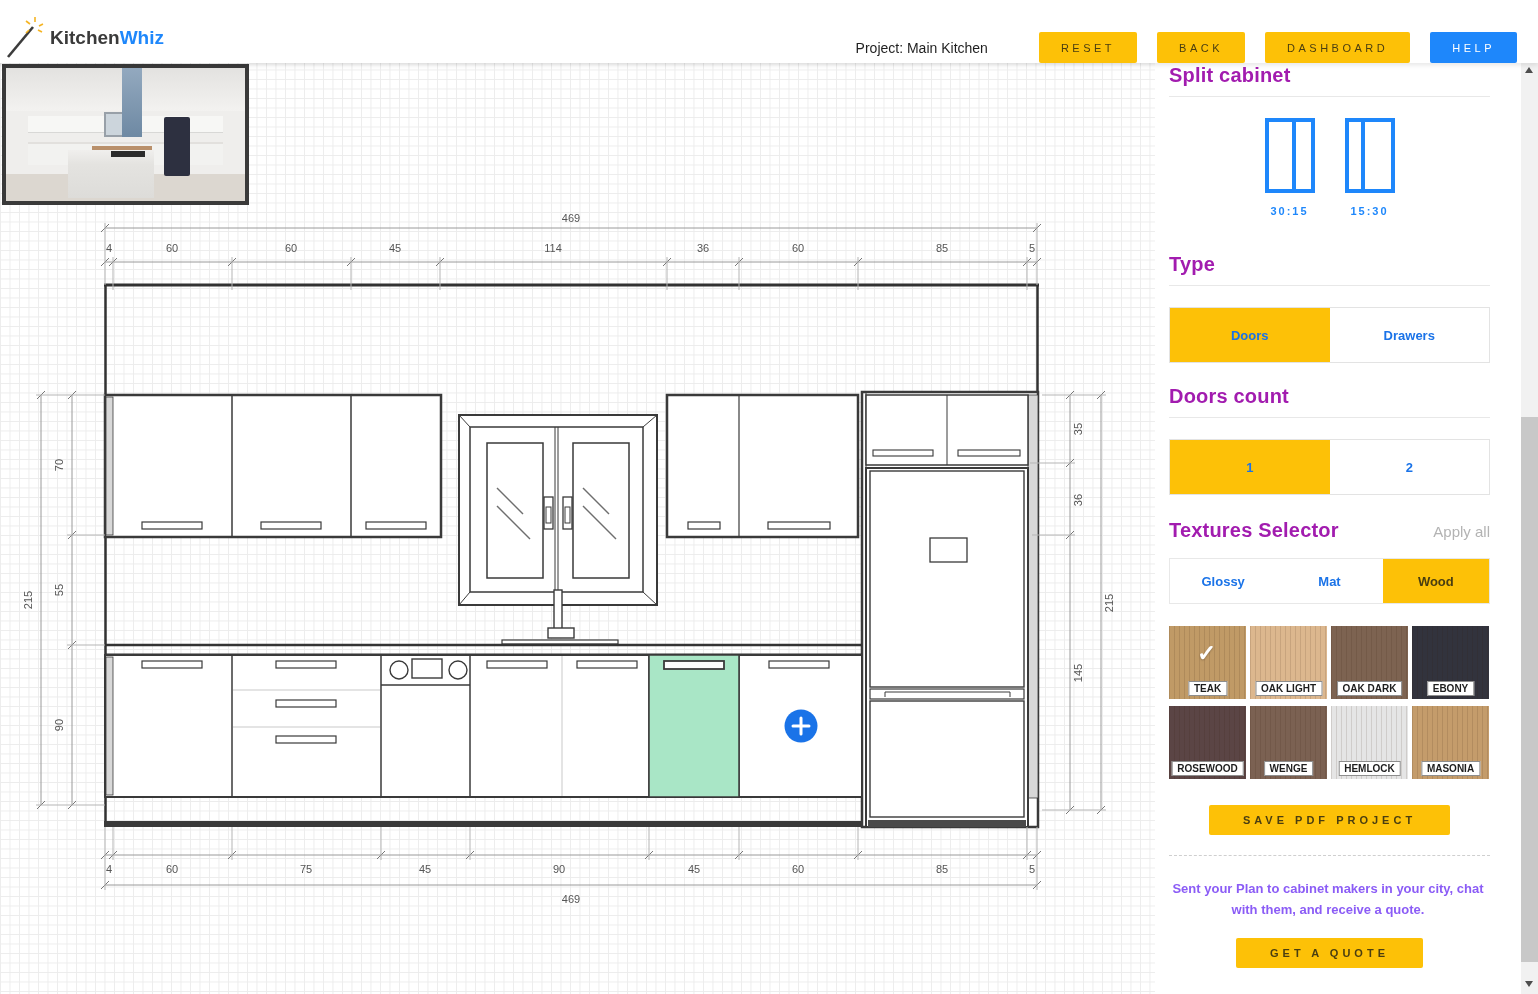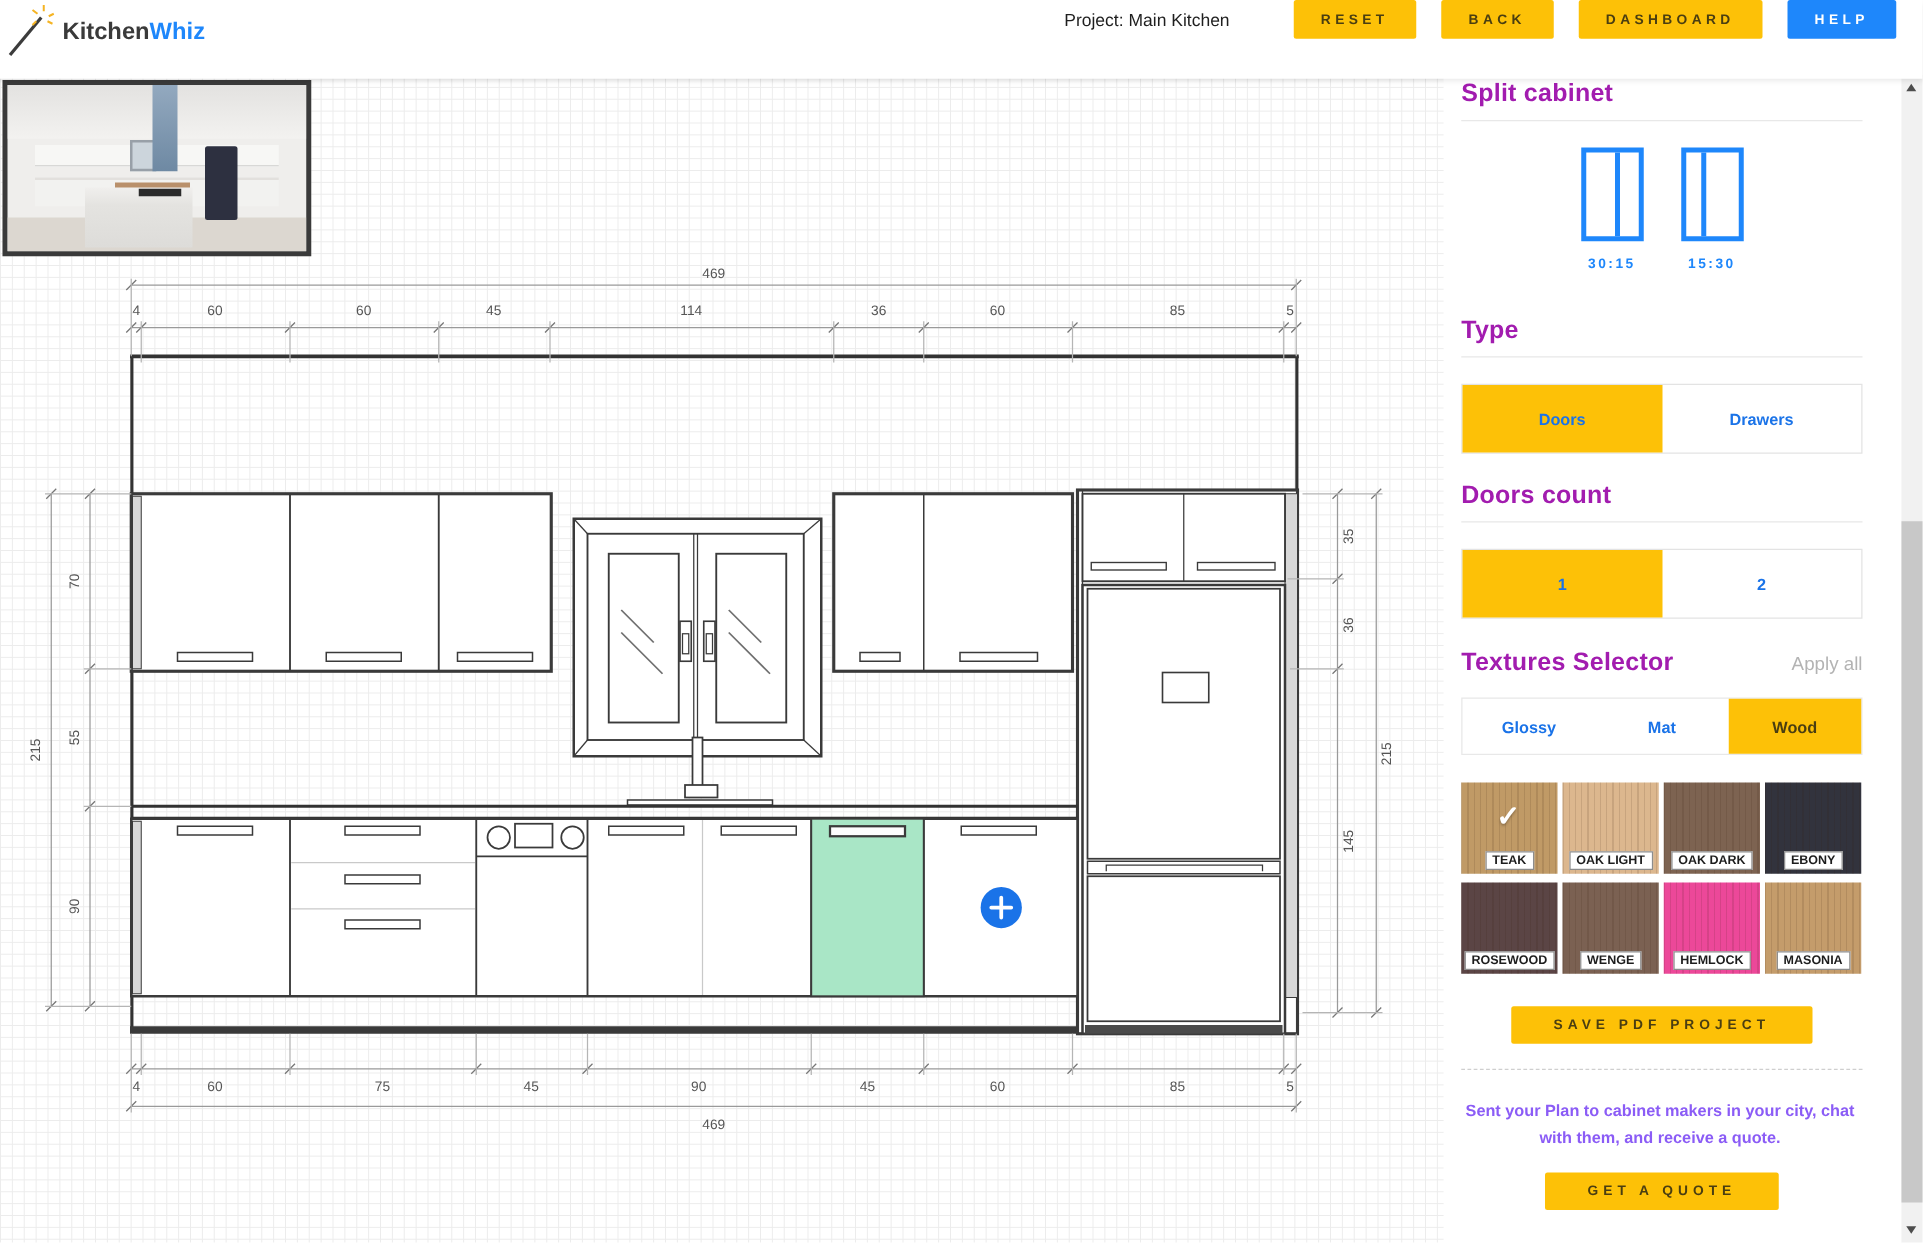--- a/index.html
+++ b/index.html
@@ -1,28 +1,28 @@
 <!DOCTYPE html>
 <html style="--accent-yellow: #fdc107; --accent-blue: #1e87fb; --link-blue: #1a73e8; --highlight-green: #a9e6c6;"><head>
 <meta charset="utf-8">
 <style>
   * { margin:0; padding:0; box-sizing:border-box; }
   html,body { width:1538px; height:994px; overflow:hidden; background:#fff;
               font-family:"Liberation Sans", sans-serif; }
 
   
   .header { position:absolute; left:0; top:0; width:1538px; height:63px; background:#fff;
-            box-shadow:0 2px 5px rgba(0,0,0,.10); z-index:30; display:flex; align-items:flex-start; }
+            box-shadow:0 2px 5px rgba(0,0,0,.10); z-index:30; display:flex; align-items:flex-end; }
   .logo { display:flex; align-items:center; margin-left:6px; cursor:pointer; }
   .logo-text { font-size:19px; font-weight:bold; color:#3a3a3a; margin-left:2px; }
   .logo-text .whiz { color:var(--accent-blue,#1e87fb); }
   .header-right { margin-left:auto; display:flex; align-items:center; margin-right:21px; }
   .project-label { font-size:14px; color:#1f1f1f; margin-right:31px; }
   .hbtn { height:31px; border:none; border-radius:2px; background:var(--accent-yellow,#fdc107);
-          color:#4a3e11; font-family:"Liberation Sans",sans-serif; font-size:11px; font-weight:bold;
+          color:#4a3e11; font-family:"Liberation Sans",sans-serif; font-size:11px; font-weight:normal;
           letter-spacing:3.5px; padding:0 22px; margin-left:20px; cursor:pointer; }
   .hbtn.blue { background:var(--accent-blue,#1e87fb); color:#fff; }
 
   
   .canvas { position:absolute; left:0; top:60px; width:1155px; height:934px; background:#fff;
             background-image:linear-gradient(#ececec 1px, transparent 1px),
                              linear-gradient(90deg,#ececec 1px, transparent 1px);
             background-size:9.5px 9.5px; }
   .canvas-shadow { position:absolute; left:0; top:0; width:100%; height:7px;
             background:linear-gradient(rgba(0,0,0,.08), transparent); pointer-events:none; }
@@ -418,21 +418,21 @@
       <div class="lbl">EBONY</div>
     </div>
     <div class="swatch" style="background-color: rgb(91, 69, 69); padding-left: 36px;">
       <div class="grain"></div>
       <div class="lbl">ROSEWOOD</div>
     </div>
     <div class="swatch" style="background-color: rgb(123, 97, 82);">
       <div class="grain"></div>
       <div class="lbl">WENGE</div>
     </div>
-    <div class="swatch" style="background-color: #ec4899;">
+    <div class="swatch" style="background-color: #e5e5e5;">
       <div class="grain"></div>
       <div class="lbl">HEMLOCK</div>
     </div>
     <div class="swatch" style="background-color: rgb(196, 156, 107);">
       <div class="grain"></div>
       <div class="lbl">MASONIA</div>
     </div>
   </div>
 
   <button class="ybtn savepdf">SAVE PDF PROJECT</button>

